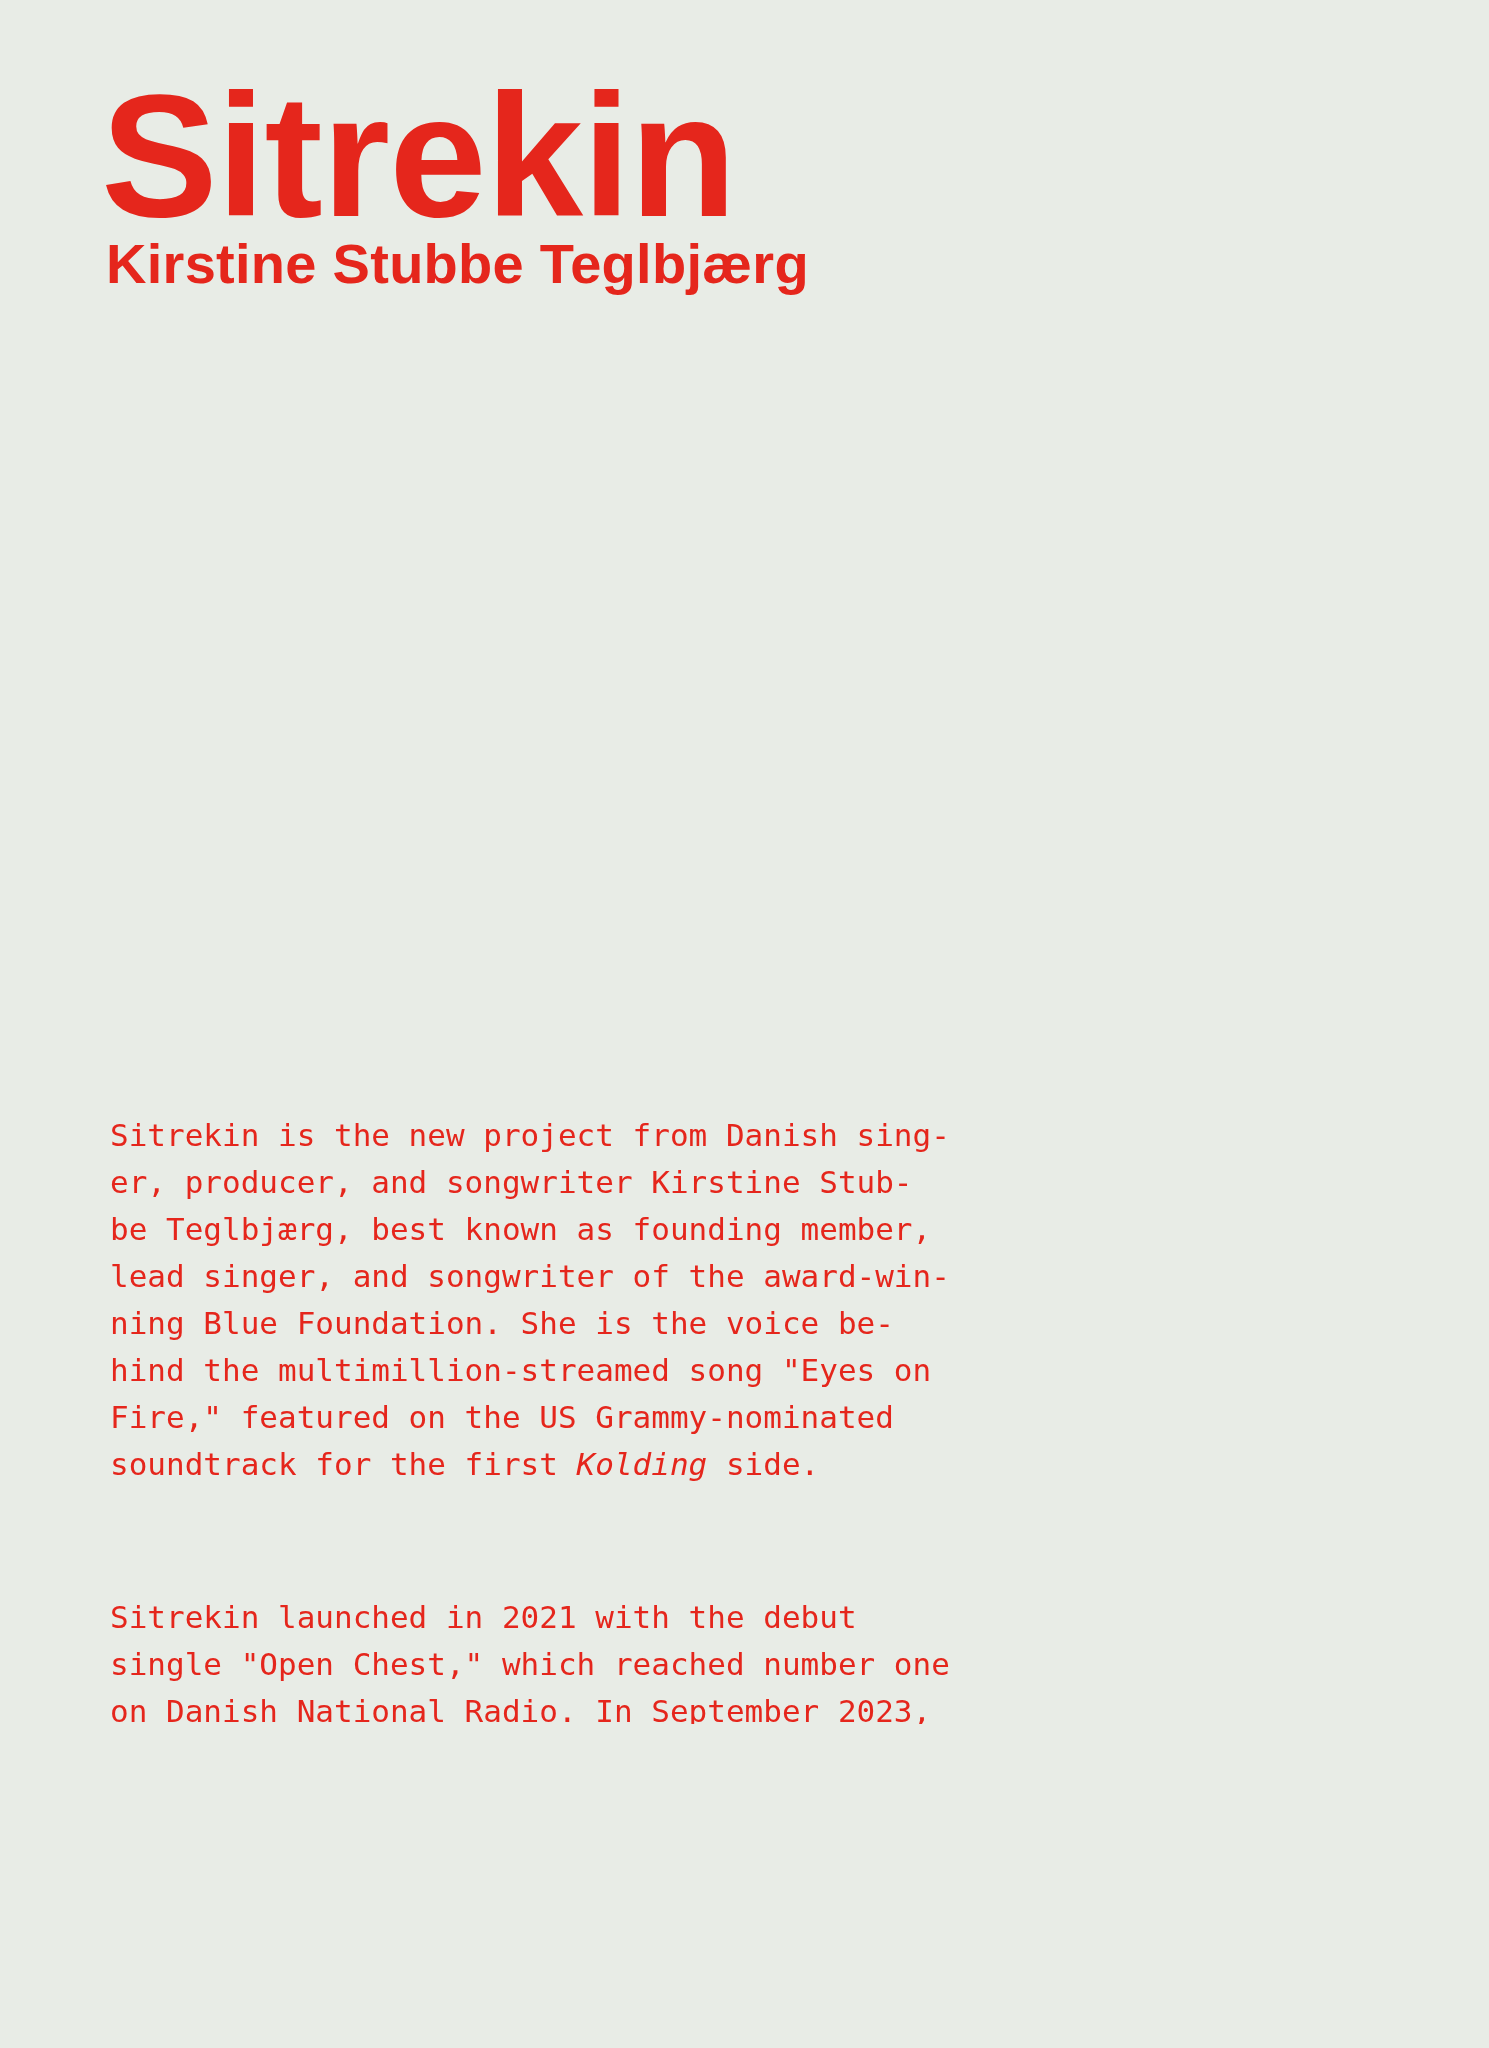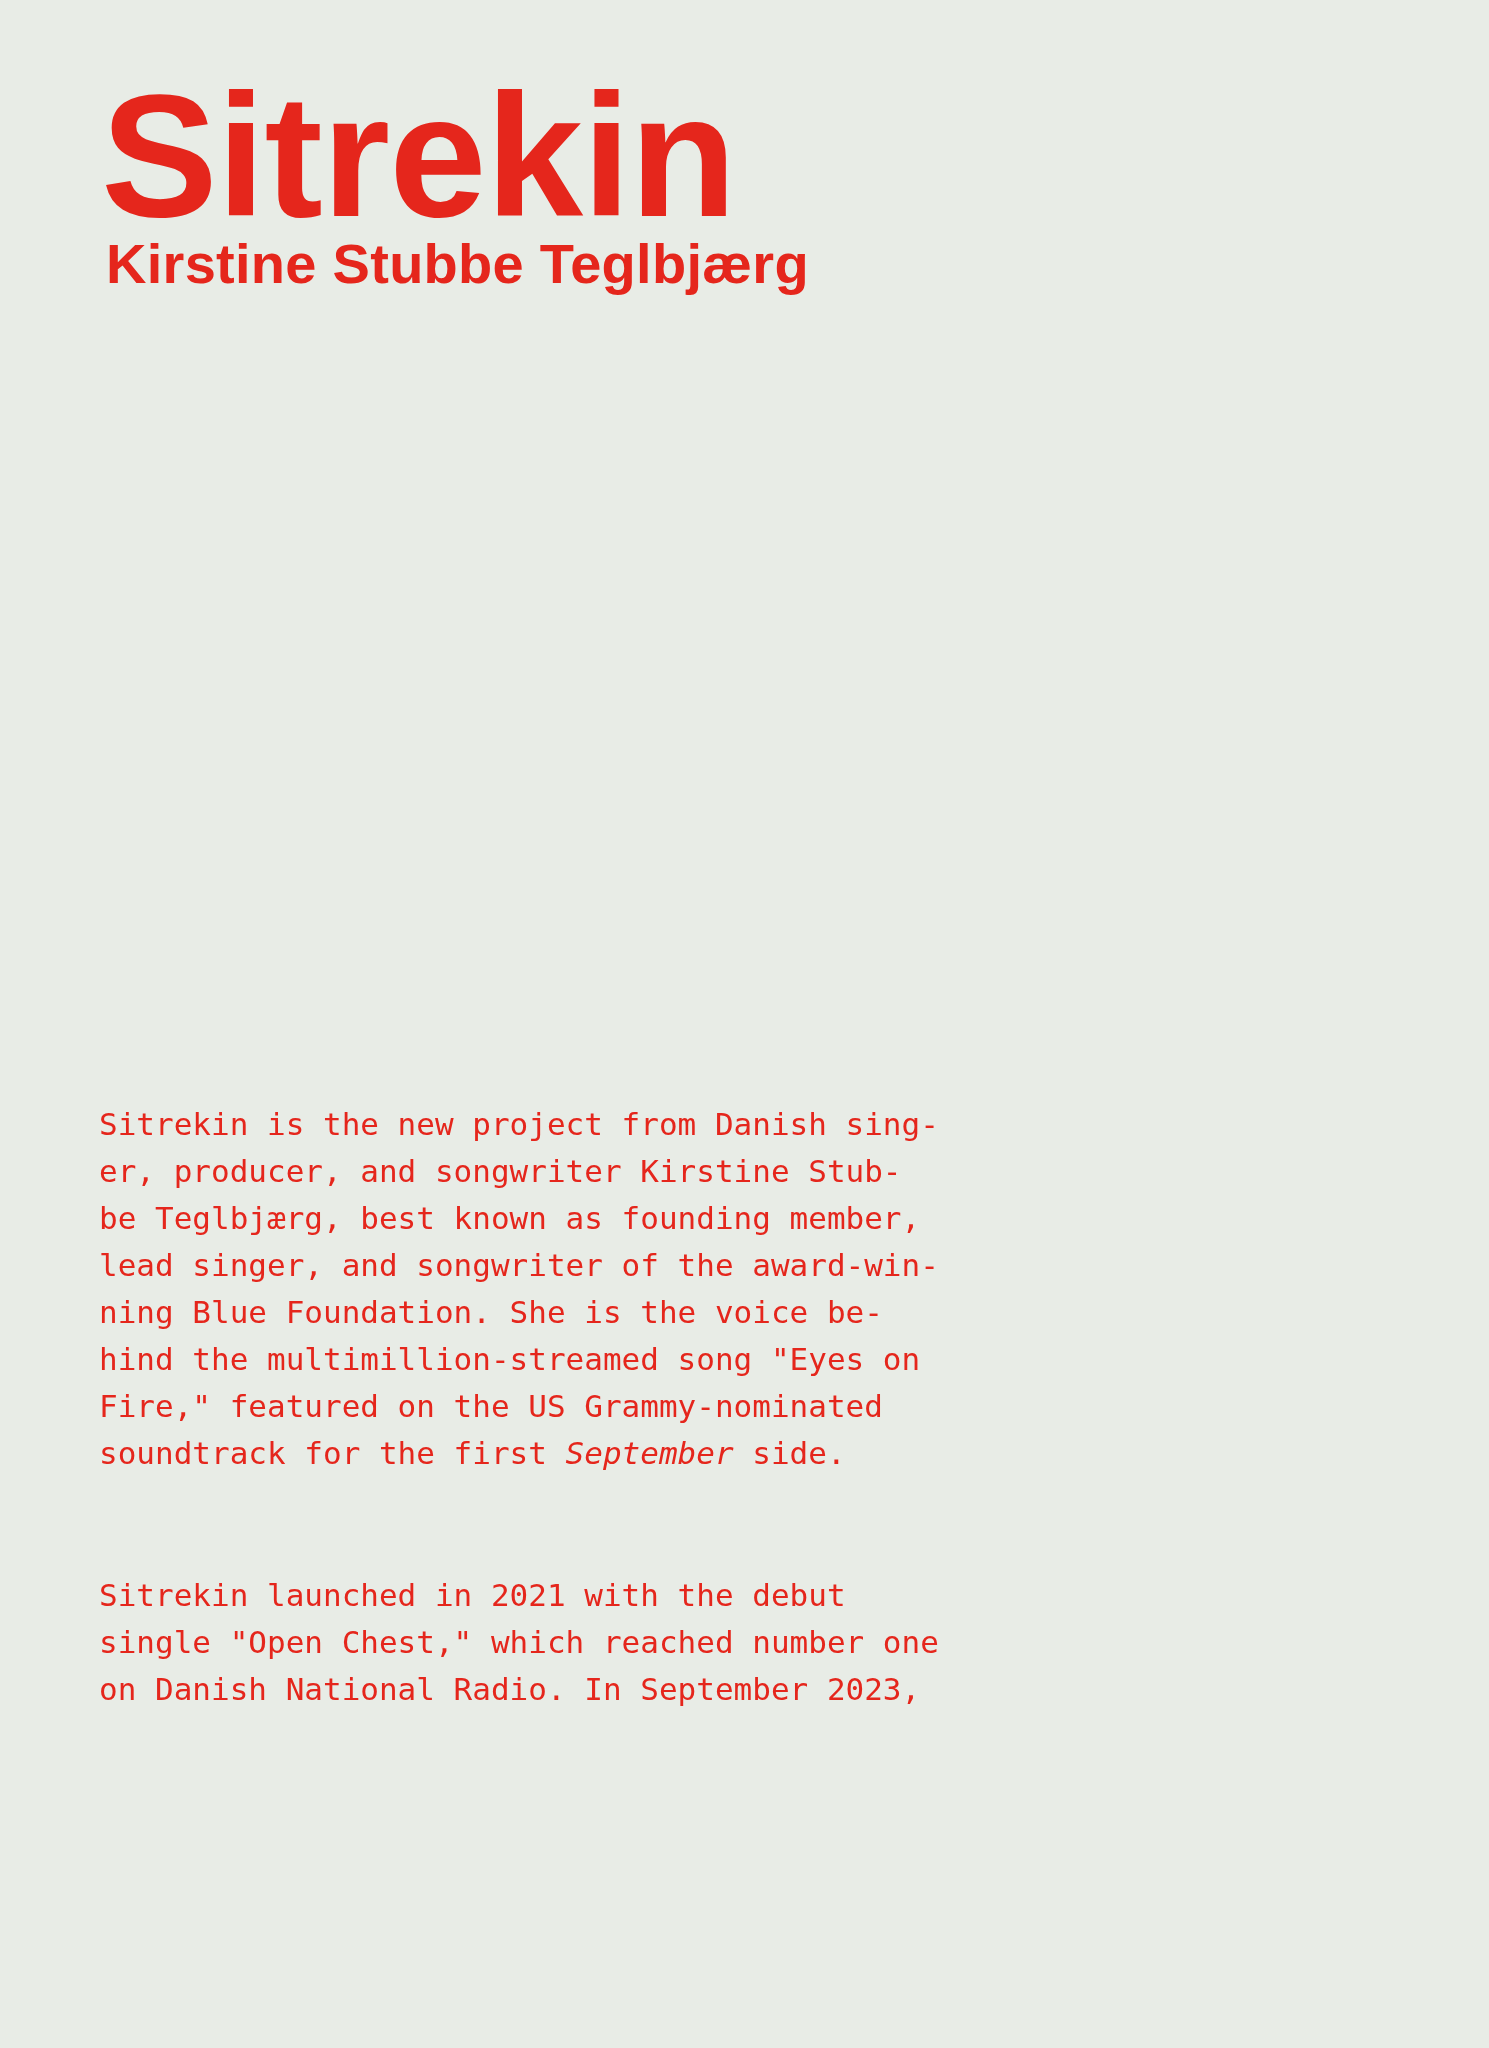--- a/index.html
+++ b/index.html
@@ -49,21 +49,21 @@
     top: 1053px;
     width: 920px;
     font-family: "DejaVu Sans Mono", "Liberation Mono", monospace;
     font-size: 31px;
     line-height: 47px;
     color: var(--accent);
     white-space: pre-line;
     letter-spacing: 0;
   }
   .body-text p {
-    margin: 1px;
+    margin: 12px;
   }
   .body-text p + p {
     margin-top: 47px;
   }
   .body-text em {
     font-style: italic;
   }
   .page-number {
     position: absolute;
     left: 31px;
@@ -87,21 +87,21 @@
   <h2 class="subtitle">Kirstine Stubbe Teglbjærg</h2>
 
   <div class="body-text">
     <p><span>Sitrekin is the new project from Danish sing-
 er, producer, and songwriter Kirstine Stub-
 be Teglbjærg, best known as founding member,
 lead singer, and songwriter of the award-win-
 ning Blue Foundation. She is the voice be-
 hind the multimillion-streamed song "Eyes on
 Fire," featured on the US Grammy-nominated
-soundtrack for the first </span><em>September</em><span> side.</span></p>
+soundtrack for the first </span><em>Kolding</em><span> side.</span></p>
     <p>Sitrekin launched in 2021 with the debut
 single "Open Chest," which reached number one
 on Danish National Radio. In September 2023,
 Sitrekin inaugurated VEGA’s immersive sound
 system with the opening concert of their
 immersive series at Ideal Bar, and also per-
 formed an immersive concert at the Sonic Days
 festival at Sonic College in Kolding. Her
 live shows blend songs from her full career,
 reimagining Blue Foundation classics along-

